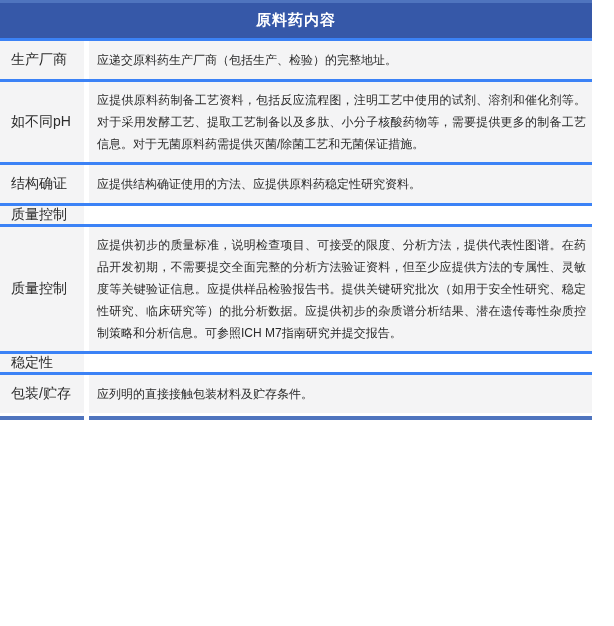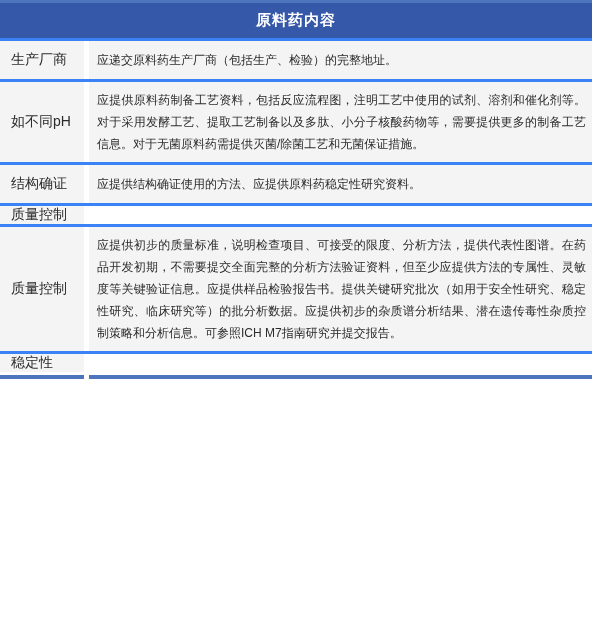--- a/index.html
+++ b/index.html
@@ -113,20 +113,24 @@
 
     <div class="row">
       <div class="cell label-cell">质量控制</div>
       <div class="cell content-cell">应提供初步的质量标准，说明检查项目、可接受的限度、分析方法，提供代表性图谱。在药品开发初期，不需要提交全面完整的分析方法验证资料，但至少应提供方法的专属性、灵敏度等关键验证信息。应提供样品检验报告书。提供关键研究批次（如用于安全性研究、稳定性研究、临床研究等）的批分析数据。应提供初步的杂质谱分析结果、潜在遗传毒性杂质控制策略和分析信息。可参照ICH M7指南研究并提交报告。</div>
     </div>
 
     <div class="row">
       <div class="cell label-cell">稳定性</div>
     </div>
 
+    <div class="row row-single">
+      <div class="cell label-cell">包装/贮存</div>
+      <div class="cell content-cell">应列明的直接接触包装材料及贮存条件。</div>
+    </div>
 
   </div>
 
   <div class="bottom-accent">
     <div class="seg"></div>
     <div class="seg"></div>
   </div>
   <div class="bottom-white"></div>
 
 </div>

